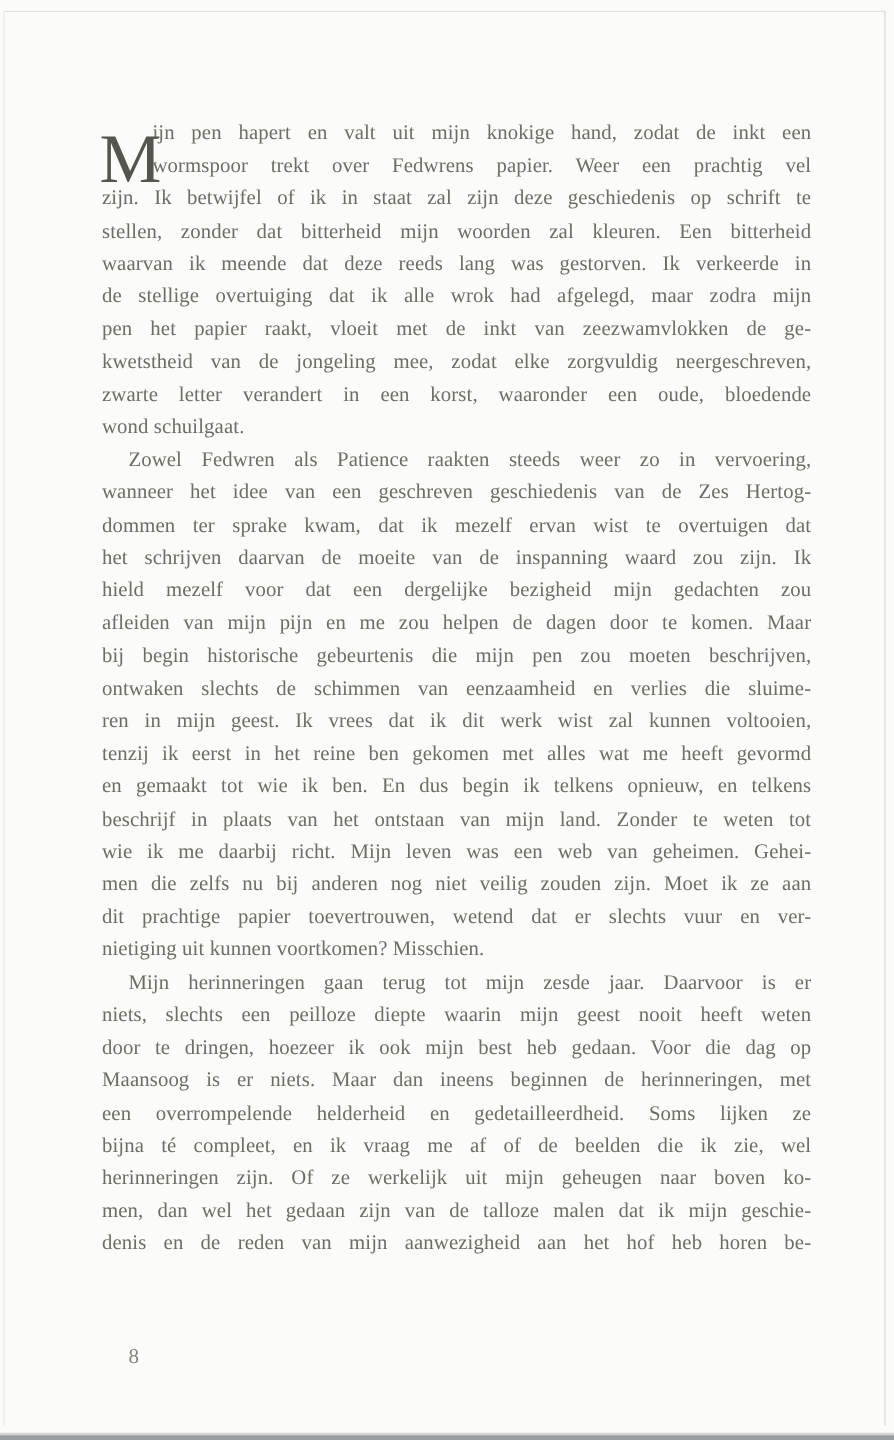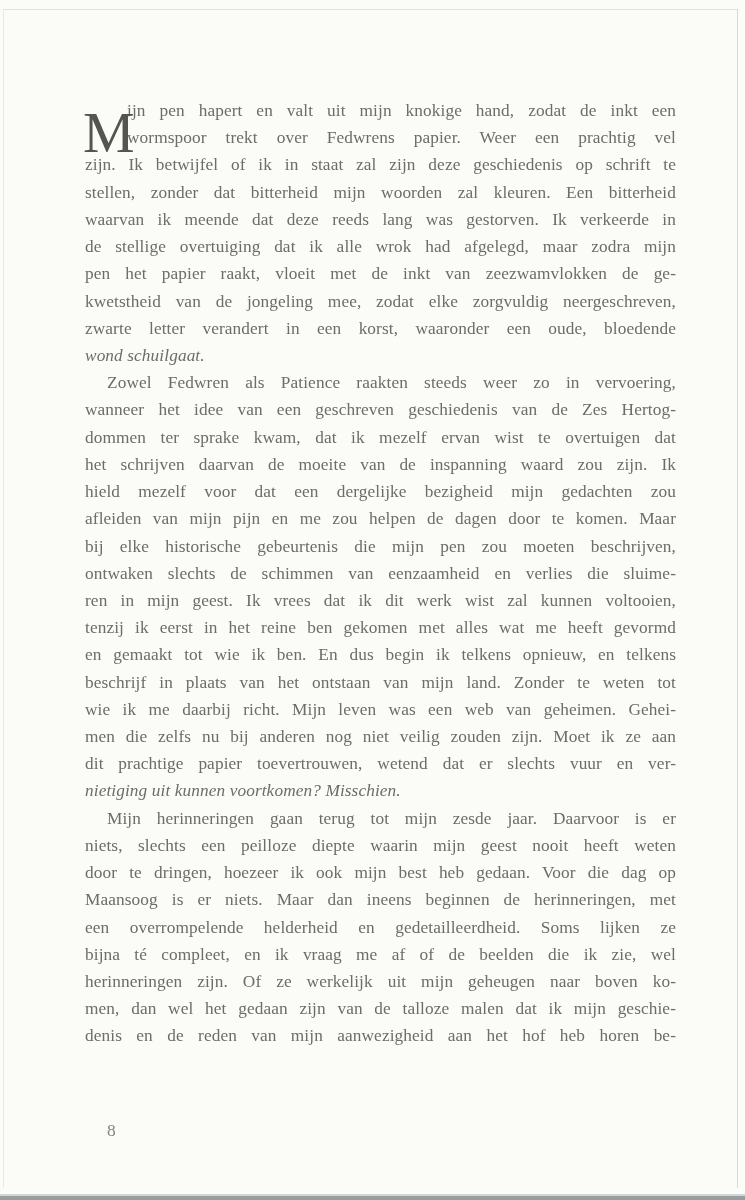--- a/index.html
+++ b/index.html
@@ -50,21 +50,20 @@
     position: relative;
   }
   .line {
     height: 27.22px;
     overflow: hidden;
     text-align: justify;
     text-align-last: justify;
   }
   .line.para-end {
     text-align-last: left;
-    font-style: italic;
   }
   .line.indent {
     text-indent: 22px;
   }
   .line.inset {
     padding-left: 42px;
   }
   .dropcap {
     position: absolute;
     left: -2px;
@@ -107,21 +106,21 @@
         <div class="line">zwarte letter verandert in een korst, waaronder een oude, bloedende</div>
         <div class="line para-end">wond schuilgaat.</div>
       </div>
       <div class="para">
         <div class="line indent">Zowel Fedwren als Patience raakten steeds weer zo in vervoering,</div>
         <div class="line">wanneer het idee van een geschreven geschiedenis van de Zes Hertog-</div>
         <div class="line">dommen ter sprake kwam, dat ik mezelf ervan wist te overtuigen dat</div>
         <div class="line">het schrijven daarvan de moeite van de inspanning waard zou zijn. Ik</div>
         <div class="line">hield mezelf voor dat een dergelijke bezigheid mijn gedachten zou</div>
         <div class="line">afleiden van mijn pijn en me zou helpen de dagen door te komen. Maar</div>
-        <div class="line">bij elke historische gebeurtenis die mijn pen zou moeten beschrijven,</div>
+        <div class="line">bij begin historische gebeurtenis die mijn pen zou moeten beschrijven,</div>
         <div class="line">ontwaken slechts de schimmen van eenzaamheid en verlies die sluime-</div>
         <div class="line">ren in mijn geest. Ik vrees dat ik dit werk wist zal kunnen voltooien,</div>
         <div class="line">tenzij ik eerst in het reine ben gekomen met alles wat me heeft gevormd</div>
         <div class="line">en gemaakt tot wie ik ben. En dus begin ik telkens opnieuw, en telkens</div>
         <div class="line">beschrijf in plaats van het ontstaan van mijn land. Zonder te weten tot</div>
         <div class="line">wie ik me daarbij richt. Mijn leven was een web van geheimen. Gehei-</div>
         <div class="line">men die zelfs nu bij anderen nog niet veilig zouden zijn. Moet ik ze aan</div>
         <div class="line">dit prachtige papier toevertrouwen, wetend dat er slechts vuur en ver-</div>
         <div class="line para-end">nietiging uit kunnen voortkomen? Misschien.</div>
       </div>

